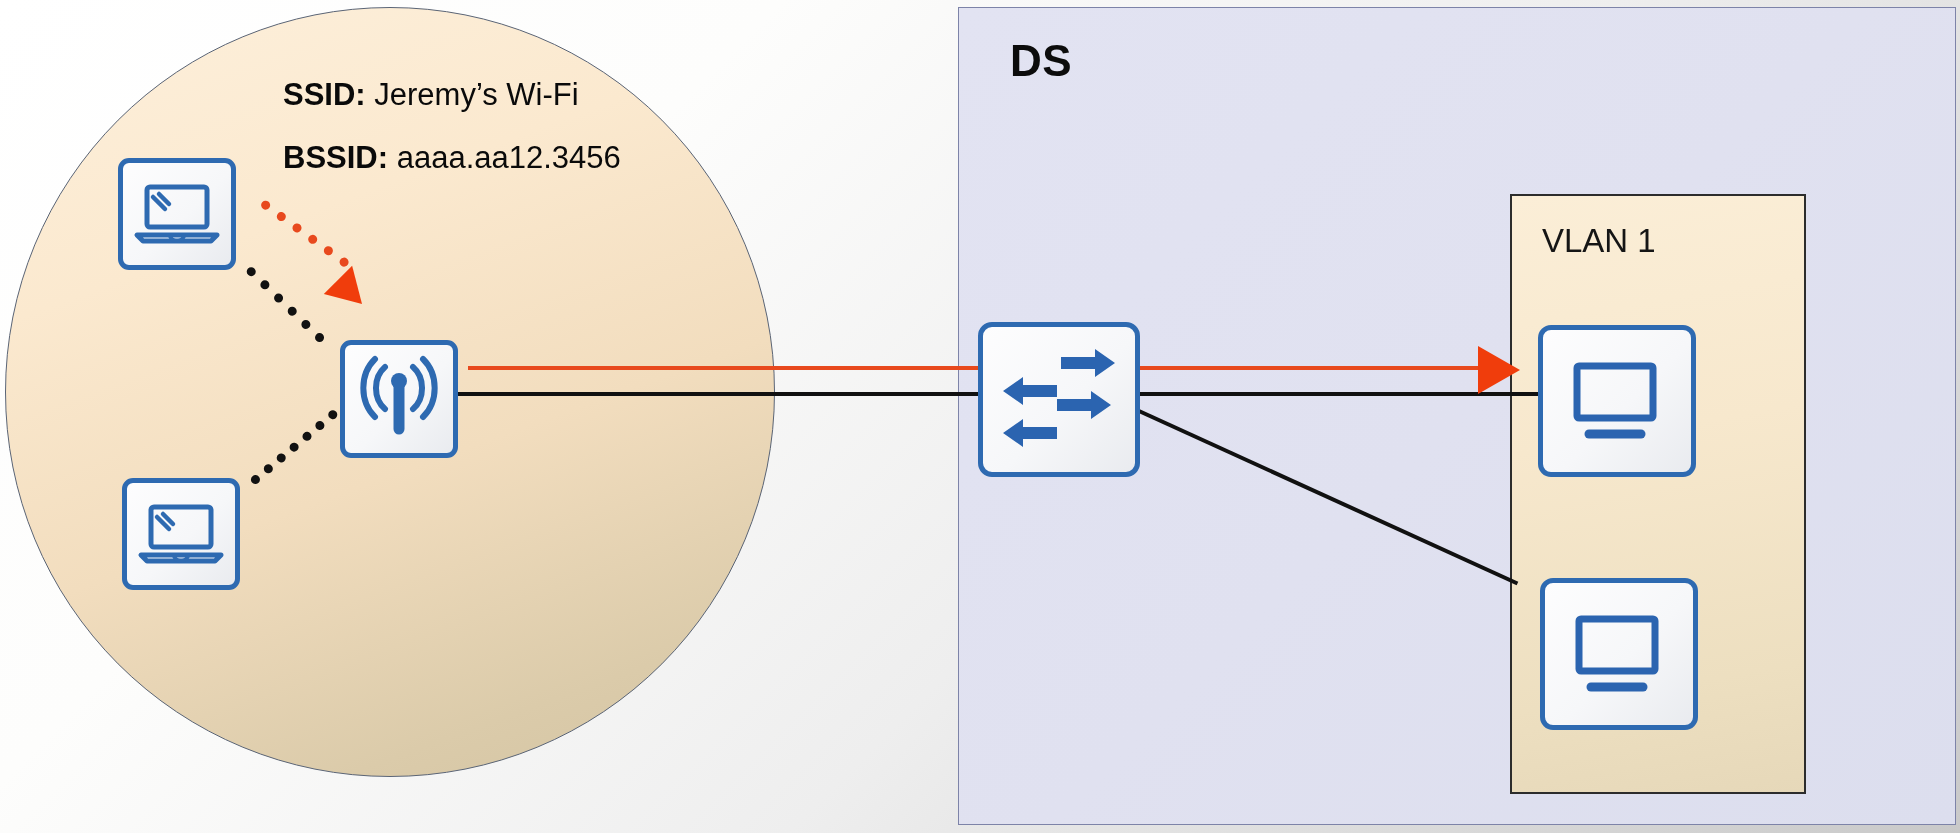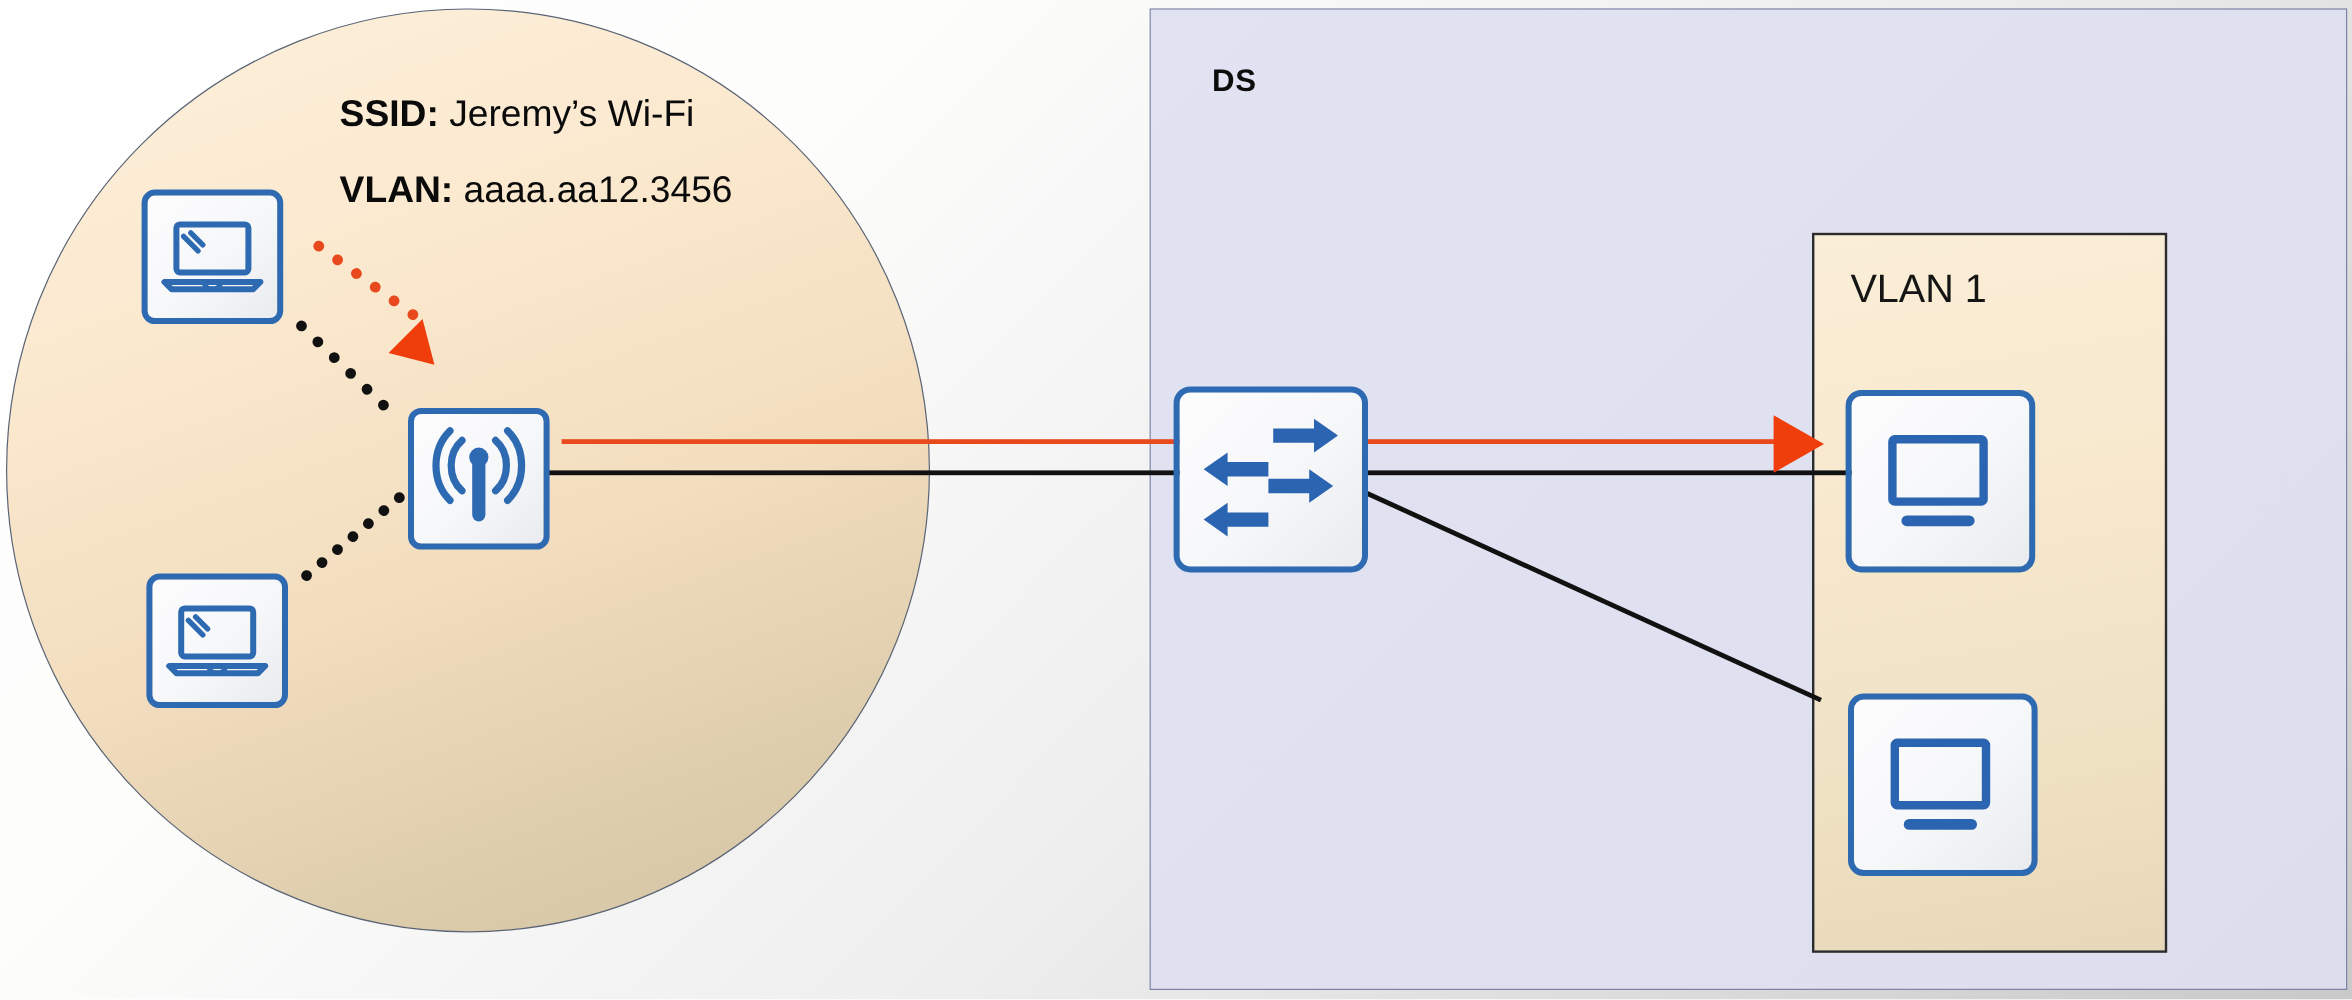--- a/index.html
+++ b/index.html
@@ -36,22 +36,22 @@
     top: 7px;
     width: 998px;
     height: 818px;
     background: linear-gradient(135deg, #e2e3f2 0%, #e0e1f0 50%, #dcdeee 100%);
     border: 1.6px solid #7d83a8;
     box-sizing: border-box;
   }
   #ds-label {
     position: absolute;
     left: 1010px;
-    top: 52px;
-    font-size: 26px;
+    top: 36px;
+    font-size: 44px;
     font-weight: bold;
     color: #0c0c0c;
     letter-spacing: 0.5px;
     text-align: center;
   }
 
   
   #vlan-box {
     position: absolute;
     left: 1510px;
@@ -132,21 +132,21 @@
   <div id="ds-label">DS</div>
 
   <div id="vlan-box"></div>
   <div id="vlan-label">VLAN 1</div>
 
   <div class="bss-text" id="ssid-line">
     <span class="k">SSID: </span>
     <span>Jeremy’s Wi-Fi</span>
   </div>
   <div class="bss-text" id="bssid-line">
-    <span class="k">VLAN: </span>
+    <span class="k">BSSID: </span>
     <span>aaaa.aa12.3456</span>
   </div>
 
   <div class="line dotted-black" style="left:248px; top:264px; width:104px; transform:rotate(44deg);"></div>
 
   <div class="line dotted-black" style="left:252px; top:478px; width:110px; transform:rotate(-40deg);"></div>
 
   <div class="line dotted-red" style="left:262px; top:198px; width:106px; transform:rotate(36deg);"></div>
   <div class="arrow-head" style="left:330px; top:275px;
               border-left:20px solid transparent;

